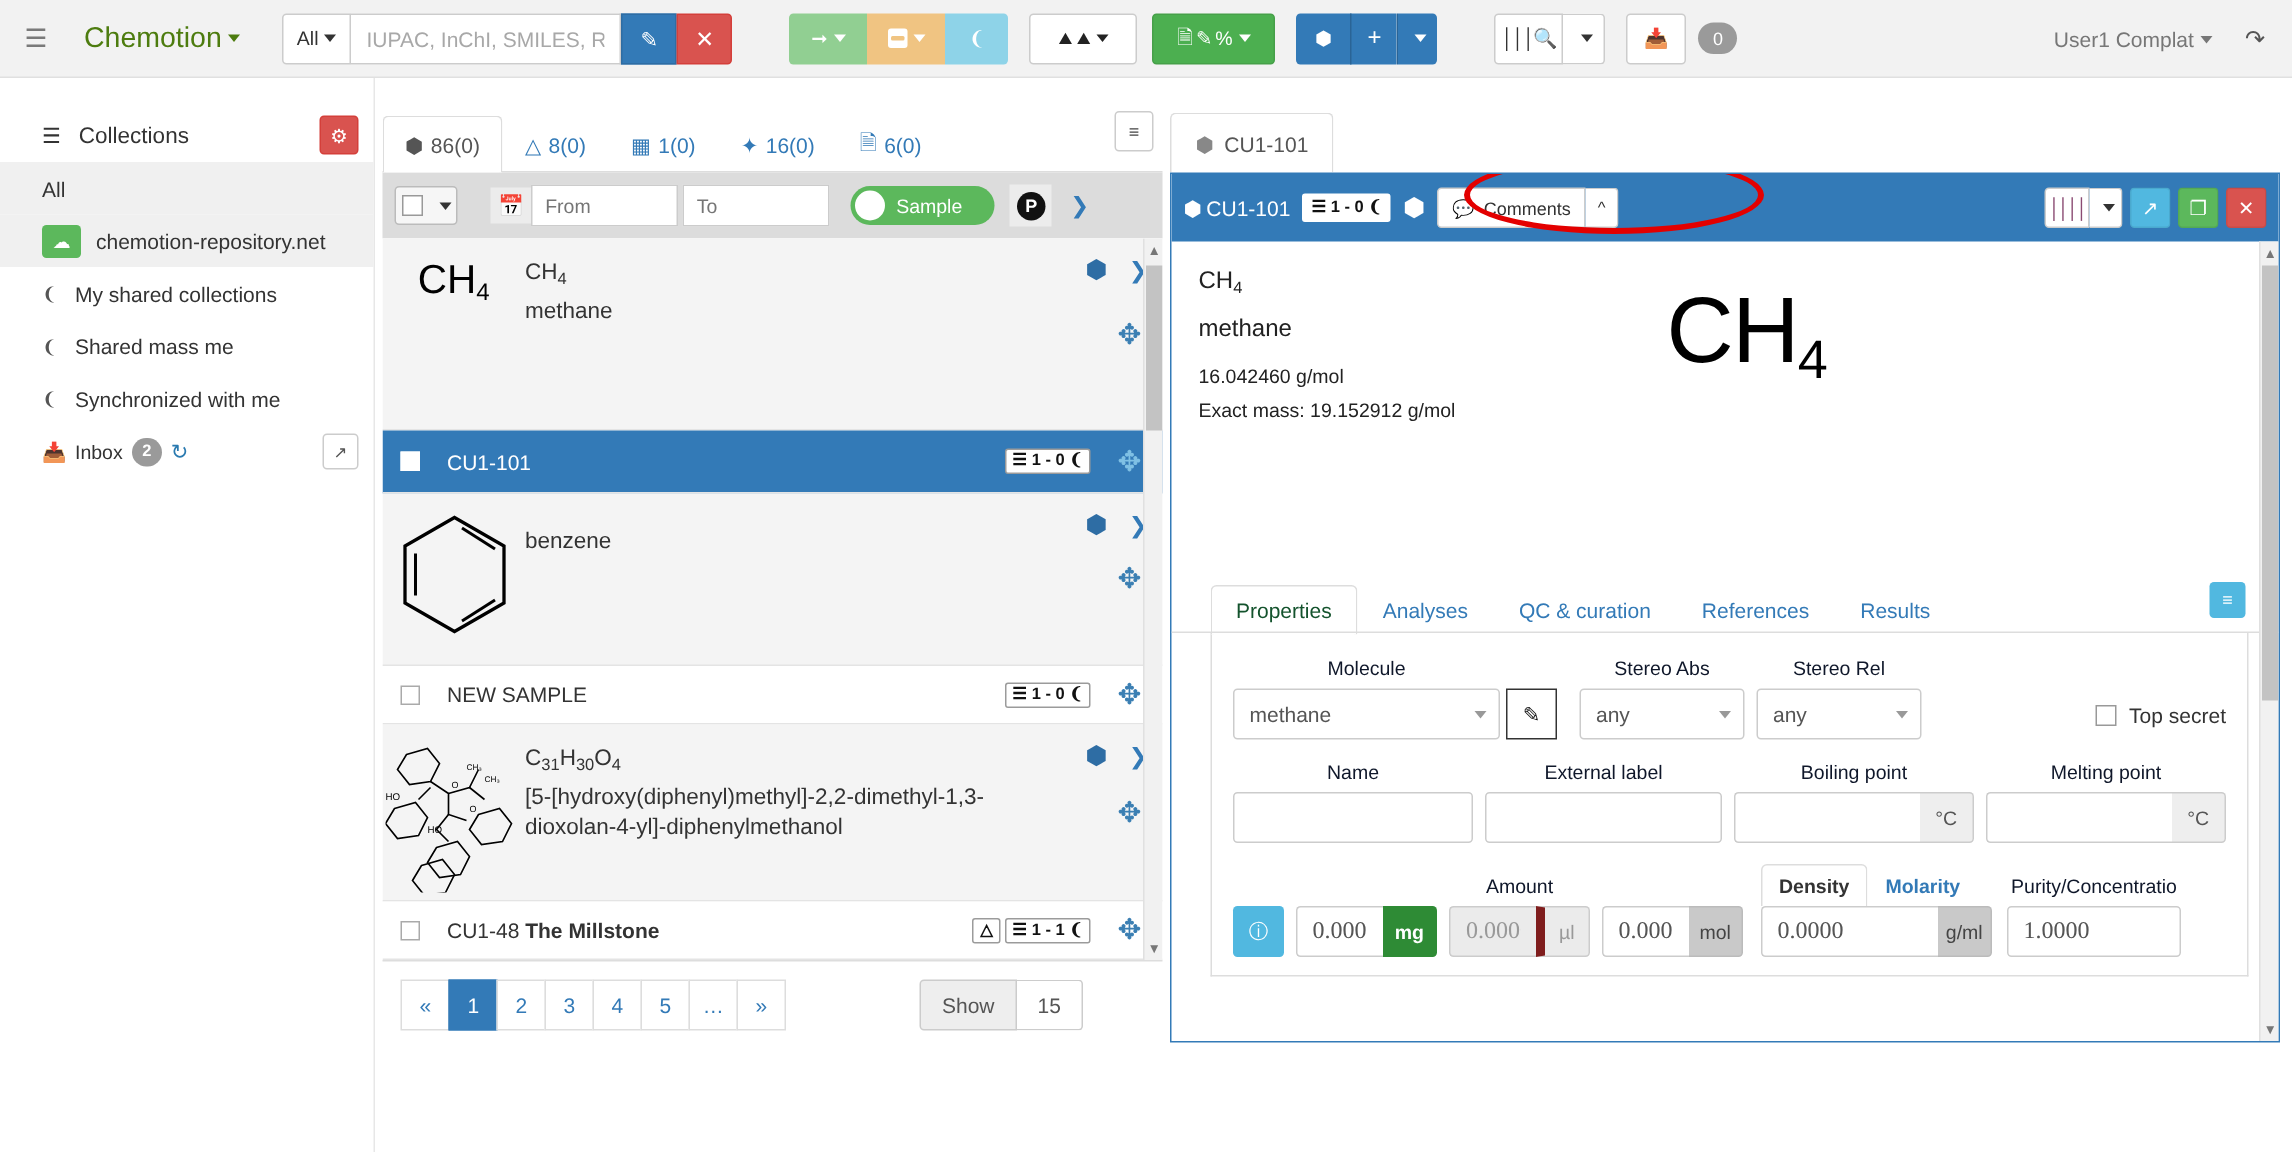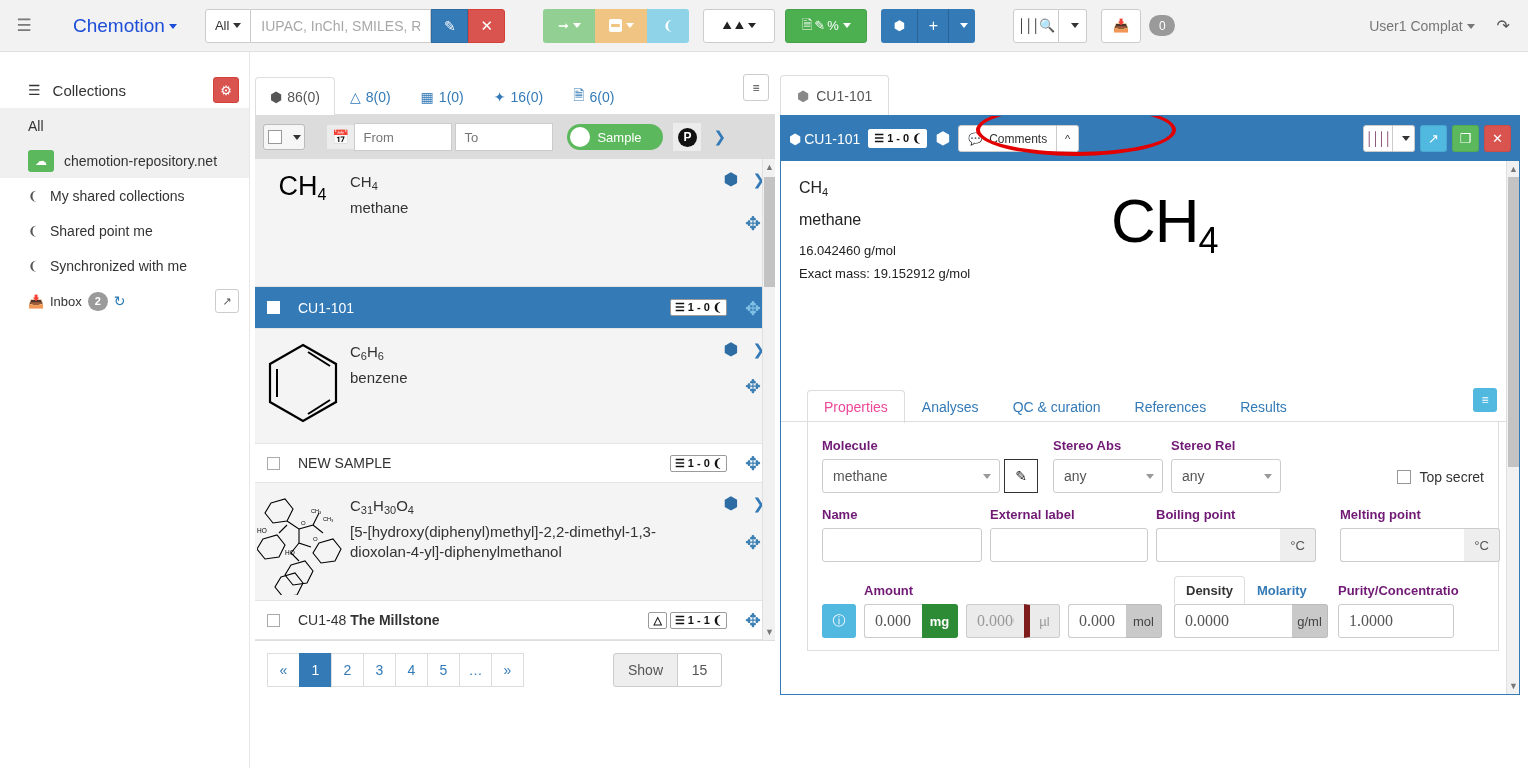--- a/index.html
+++ b/index.html
@@ -17,21 +17,21 @@
   .navbar {
     position:absolute; left:0; top:0; width:1528px; height:52px;
     background:#f2f2f2; border-bottom:1px solid #e0e0e0;
     display:flex; align-items:center;
   }
   .nav-burger {
     width:48px; display:flex; align-items:center; justify-content:center;
     color:#7a7a7a; font-size:17px; cursor:pointer;
   }
   .brand {
-    color:#1d4ed8; font-size:19px; margin-left:25px; margin-right:28px;
+    color:#4d7c0f; font-size:19px; margin-left:8px; margin-right:28px;
     white-space:nowrap; cursor:pointer;
   }
   .caret-dn {
     display:inline-block; width:0; height:0; vertical-align:middle;
     border-left:4px solid transparent; border-right:4px solid transparent;
     border-top:5px solid currentColor; margin-left:4px;
   }
 
   
   .search-group { display:flex; align-items:center; height:34px; }
@@ -325,35 +325,35 @@
     font-family:"Liberation Sans", sans-serif; letter-spacing:-1px;
   }
   .ms-big sub { font-size:36px; }
 
   .ptabs { display:flex; align-items:flex-end; height:36px; padding-left:26px; position:relative; }
   .ptab {
     height:33px; padding:0 16px; display:flex; align-items:center;
     font-size:14px; color:#337ab7; cursor:pointer; border:1px solid transparent;
     border-bottom:none; margin-bottom:-1px;
   }
-  .ptab.active { background:#fff; border-color:#ddd; border-radius:4px 4px 0 0; color:#ec4899; }
+  .ptab.active { background:#fff; border-color:#ddd; border-radius:4px 4px 0 0; color:#14532d; }
   .ptabs-line { position:absolute; left:0; right:0; bottom:0; height:1px; background:#ddd; }
   .prefs-btn {
     position:absolute; right:22px; top:2px; width:24px; height:24px;
     background:#51b8e0; border-radius:3px; color:#fff; font-size:12px;
     display:flex; align-items:center; justify-content:center; cursor:pointer;
   }
 
   .pform {
     margin:0 20px 0 26px; border:1px solid #ddd; border-top:none;
     padding:16px 14px 8px 14px; background:#fff;
   }
   .frow { display:flex; align-items:flex-end; gap:0; margin-bottom:14px; }
   .fg { display:flex; flex-direction:column; }
-  .flbl { font-size:13px; font-weight:bold; color:#701a75; margin-bottom:6px; }
+  .flbl { font-size:13px; font-weight:normal; color:#0f172a; margin-bottom:6px;text-align:center; }
   .finp {
     height:34px; border:1px solid #ccc; background:#fff; padding:0 10px;
     font-size:16px; color:#555; outline:none; border-radius:3px;
     font-family:Liberation Serif, serif;
   }
   .fsel {
     height:34px; border:1px solid #ccc; background:#fff; border-radius:3px;
     display:flex; align-items:center; padding:0 8px 0 10px;
     font-size:14px; color:#555; cursor:pointer; position:relative;
   }
@@ -513,21 +513,21 @@
   <div class="coll-item gray">
     <span class="cloud-box">☁</span>
     <span>chemotion-repository.net</span>
   </div>
   <div class="coll-item">
     <span class="share-ico">❨</span>
     <span>My shared collections</span>
   </div>
   <div class="coll-item">
     <span class="share-ico">❨</span>
-    <span>Shared point me</span>
+    <span>Shared mass me</span>
   </div>
   <div class="coll-item">
     <span class="share-ico">❨</span>
     <span>Synchronized with me</span>
   </div>
 
   <div class="inbox-row">
     <span class="ico">📥</span>
     <span>Inbox</span>
     <span class="inbox-badge">2</span>
@@ -619,23 +619,20 @@
     <div class="mol-row" style="height:115px">
       <div class="mol-svg">
         <svg width="78" height="84" viewBox="0 0 78 84">
           <polygon points="39,4 72,23 72,61 39,80 6,61 6,23" fill="none" stroke="#000" stroke-width="2.2"></polygon>
           <line x1="13" y1="28" x2="13" y2="56" stroke="#000" stroke-width="2"></line>
           <line x1="44" y1="11" x2="66" y2="25" stroke="#000" stroke-width="2"></line>
           <line x1="44" y1="73" x2="66" y2="59" stroke="#000" stroke-width="2"></line>
         </svg>
       </div>
       <div class="mol-txt">
-        <div class="mol-formula">
-          <span>C</span><sub>6</sub><span>H</span><sub>6</sub>
-        </div>
         <div class="mol-name">benzene</div>
       </div>
       <div class="mol-icons">
         <span class="hex-ico">⬢</span>
         <span class="mol-chev">❯</span>
       </div>
       <span class="drag-ico">✥</span>
     </div>
 
     <div class="samp-row">
@@ -856,21 +853,21 @@
           <span class="flbl">External label</span>
           <input class="finp" value="" style="">
         </div>
         <div class="fg" style="width:160px;margin-left:8px">
           <span class="flbl">Boiling point</span>
           <div style="display:flex">
             <input class="finp inp-nr" value="" style="width: 124px;">
             <span class="unit-addon">°C</span>
           </div>
         </div>
-        <div class="fg" style="width:160px;margin-left:24px">
+        <div class="fg" style="width:160px;margin-left:8px">
           <span class="flbl">Melting point</span>
           <div style="display:flex">
             <input class="finp inp-nr" value="" style="width: 124px;">
             <span class="unit-addon">°C</span>
           </div>
         </div>
       </div>
 
       <div class="frow" style="align-items:flex-end;margin-bottom:4px">
         <div style="display:flex;flex-direction:column">

